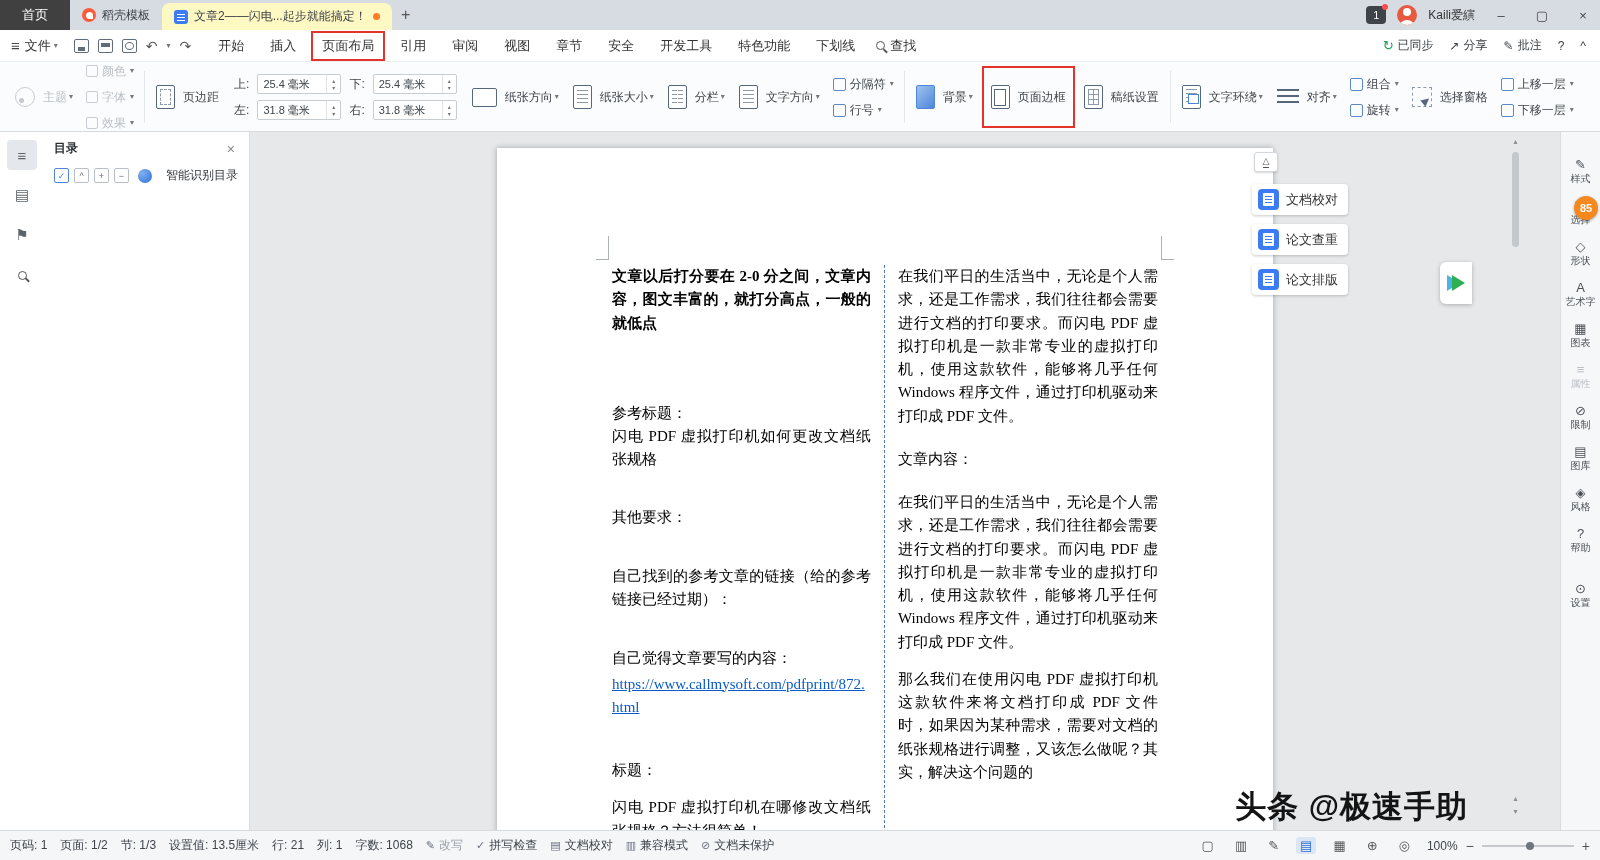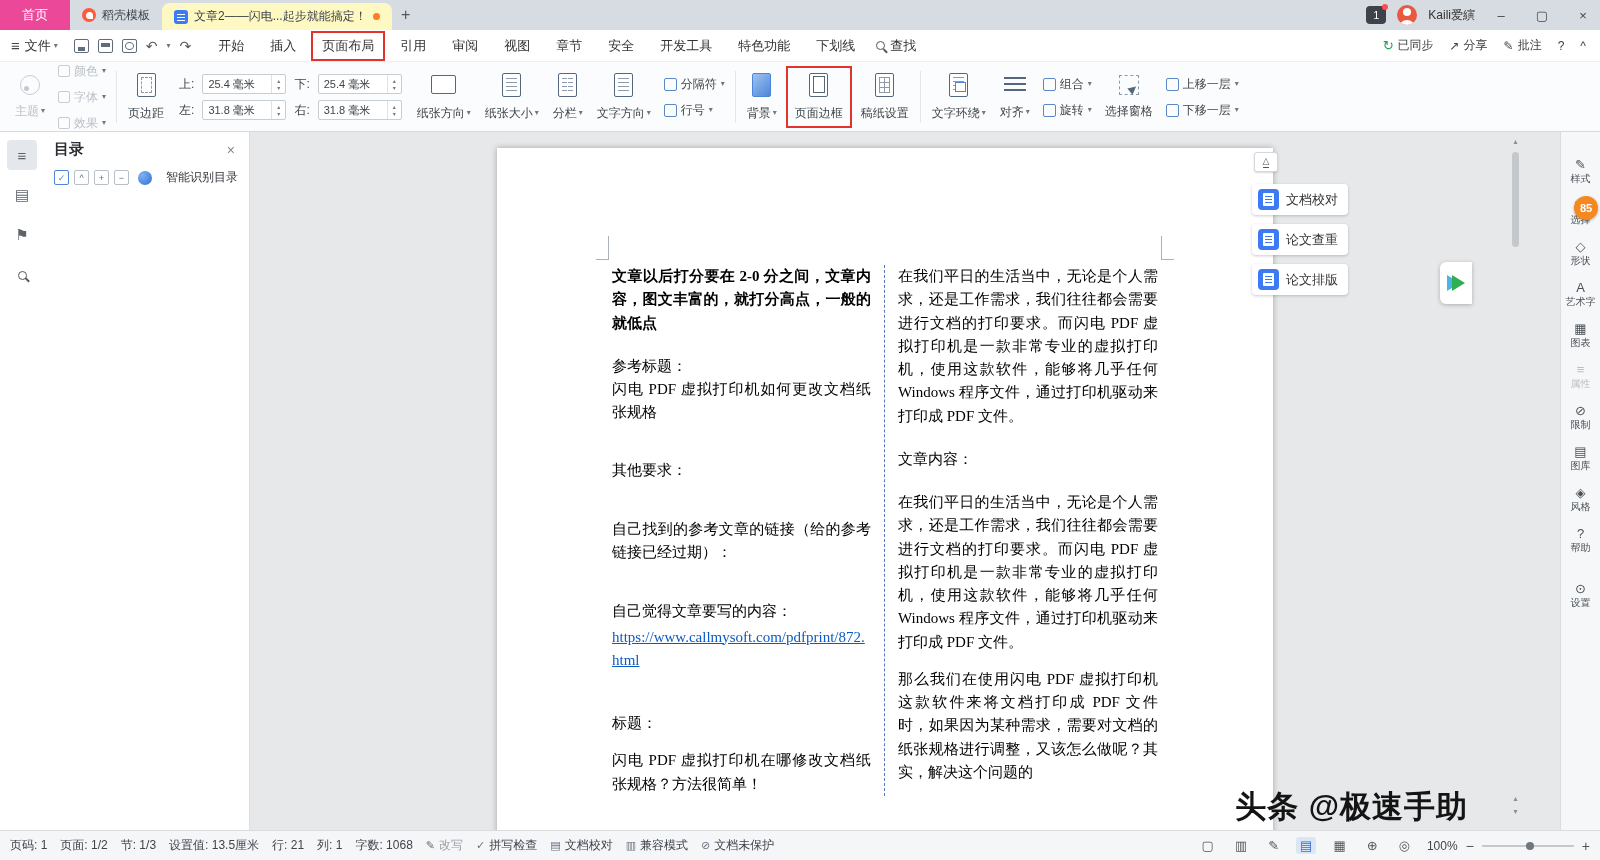--- a/index.html
+++ b/index.html
@@ -1,21 +1,21 @@
 <!DOCTYPE html>
 <html><head>
 <meta charset="utf-8">
 <style>
 *{box-sizing:border-box;margin:0;padding:0;}
 html,body{width:1600px;height:860px;}
 body{font-family:"Liberation Sans","DejaVu Sans",sans-serif;overflow:hidden;background:#e6e8ea;color:#333;font-size:13px;}
 
 
 .tabbar{height:30px;background:#d7dce2;display:flex;align-items:stretch;}
-.home-btn{width:70px;background:#ec4899;color:#fff;font-size:13px;display:flex;align-items:center;justify-content:center;}
+.home-btn{width:70px;background:#404040;color:#fff;font-size:13px;display:flex;align-items:center;justify-content:center;}
 .tab{display:flex;align-items:center;gap:6px;padding:0 12px;font-size:12px;color:#3a3f45;}
 .tab.docu{background:#fef9c3;border-radius:8px 8px 0 0;margin-top:3px;max-width:265px;}
 .tpl-ic{width:14px;height:14px;border-radius:50%;background:#ff5a3c;position:relative;flex-shrink:0;}
 .tpl-ic::after{content:"";position:absolute;inset:4px 3px 3px 4px;border-radius:50% 50% 0 50%;background:#fff;}
 .doc-ic{width:14px;height:14px;border-radius:3px;background:#3d7bf5;position:relative;flex-shrink:0;}
 .doc-ic::after{content:"";position:absolute;left:3px;right:3px;top:4px;height:7px;background:repeating-linear-gradient(to bottom,#fff 0 1.2px,transparent 1.2px 3px);}
 .dot{width:7px;height:7px;border-radius:50%;background:#ff7c24;flex-shrink:0;}
 .newtab-btn{width:28px;display:flex;align-items:center;justify-content:center;font-size:16px;color:#555;}
 .tab-right{margin-left:auto;display:flex;align-items:center;gap:11px;padding-right:2px;}
 .msg-badge{min-width:20px;height:18px;background:#3e4249;color:#fff;font-size:11px;border-radius:4px;display:flex;align-items:center;justify-content:center;position:relative;padding:0 5px;}
@@ -43,21 +43,21 @@
 .find{display:flex;align-items:center;gap:5px;margin-left:8px;color:#333;}
 .mag{width:9px;height:9px;border:1.5px solid #555;border-radius:50%;position:relative;display:inline-block;}
 .mag::after{content:"";position:absolute;width:5px;height:1.5px;background:#555;transform:rotate(45deg);right:-4px;bottom:-2px;}
 .menubar-right{margin-left:auto;display:flex;align-items:center;gap:16px;padding-right:14px;font-size:12px;color:#3c4043;}
 .mr-item{display:flex;align-items:center;gap:4px;white-space:nowrap;}
 .sync-ic{color:#23a15c;font-size:13px;}
 
 
 .ribbon{height:70px;background:#fbfcfd;border-bottom:1px solid #d7dadd;display:flex;align-items:stretch;padding:3px 4px 2px 8px;}
 .vsep{width:1px;background:#e4e7ea;margin:6px 4px;}
-.rbig{display:flex;flex-direction:column;align-items:center;justify-content:center;gap:8px;padding:2px 7px;font-size:12px;color:#3f454b;white-space:nowrap;}
+.rbig{display:flex;flex-direction:row;align-items:center;justify-content:center;gap:8px;padding:2px 7px;font-size:12px;color:#3f454b;white-space:nowrap;}
 .rlbl{display:flex;align-items:center;gap:2px;}
 .rsm-col{display:flex;flex-direction:column;justify-content:center;gap:9px;padding:0 6px;}
 .rsm{display:flex;align-items:center;gap:4px;font-size:12px;color:#3f454b;white-space:nowrap;}
 .smic{width:13px;height:13px;border:1.5px solid #5b89c4;border-radius:2px;display:inline-block;flex-shrink:0;}
 .pg{width:19px;height:24px;background:#fff;border:1.5px solid #56677b;border-radius:2px;position:relative;}
 .pg.lines::after{content:"";position:absolute;left:3px;right:3px;top:4px;height:14px;background:repeating-linear-gradient(to bottom,#8d9aa9 0 1.5px,transparent 1.5px 4px);}
 .pg.marg::after{content:"";position:absolute;inset:3px;border:1px dashed #8d9aa9;}
 .pg.cols2::before,.pg.cols2::after{content:"";position:absolute;top:4px;width:5px;height:14px;background:repeating-linear-gradient(to bottom,#8d9aa9 0 1.5px,transparent 1.5px 4px);}
 .pg.cols2::before{left:3px;} .pg.cols2::after{right:3px;}
 .pg.land{width:25px;height:19px;margin:2.5px 0;}
@@ -80,40 +80,40 @@
 .annot-box{border:2px solid #e2342c;display:flex;align-items:center;margin:1px 2px;}
 
 
 .main{display:flex;height:698px;position:relative;}
 .leftpane{width:250px;background:#fff;border-right:1px solid #d9dde0;display:flex;flex-shrink:0;}
 .strip{width:44px;display:flex;flex-direction:column;align-items:center;padding-top:8px;gap:10px;}
 .strip-btn{width:30px;height:30px;border-radius:4px;display:flex;align-items:center;justify-content:center;color:#5c636b;font-size:15px;}
 .strip-btn.active{background:#e4e7eb;}
 .navpanel{flex:1;padding:8px 10px;display:flex;flex-direction:column;}
 .nav-head{display:flex;align-items:center;}
-.nav-title{font-size:15px;font-weight:700;color:#2a2e33;}
+.nav-title{font-size:12px;font-weight:700;color:#2a2e33;}
 .nav-close{margin-left:auto;color:#888;font-size:14px;padding:0 4px;}
 .nav-tools{display:flex;align-items:center;gap:5px;margin-top:10px;}
 .ntool{width:15px;height:15px;border:1px solid #b9bfc6;border-radius:2px;font-size:9px;color:#667;display:flex;align-items:center;justify-content:center;}
 .ntool.chk{color:#4d86d8;border-color:#4d86d8;}
 .smart{display:flex;align-items:center;gap:14px;font-size:12px;color:#34383d;margin-left:4px;}
 .smart-ic{width:14px;height:14px;border-radius:50%;background:radial-gradient(circle at 30% 30%,#7fb2f2,#2f6fd3);flex-shrink:0;}
 
 .docarea{flex:1;position:relative;overflow:hidden;}
 .page{position:absolute;left:50%;transform:translateX(calc(-50% - 20px));top:16px;width:776px;height:700px;background:#fff;box-shadow:0 0 6px rgba(0,0,0,.3);}
 .crop-tl{position:absolute;top:88px;left:99px;width:13px;height:24px;border-right:1px solid #aab1b8;border-bottom:1px solid #aab1b8;}
 .crop-tr{position:absolute;top:88px;right:99px;width:13px;height:24px;border-left:1px solid #aab1b8;border-bottom:1px solid #aab1b8;}
 .pgc{position:absolute;top:117px;left:115px;right:115px;}
 .cols{display:flex;font-family:"Liberation Serif","DejaVu Serif",serif;}
 .colL{width:50%;padding-right:13px;border-right:1px dashed #5576bd;}
 .colR{width:50%;padding-left:13px;}
 .cols p{font-size:15px;line-height:1.55;text-align:justify;color:#000;}
 .red-note{color:#e00000;font-weight:700;}
 .doclink{color:#0b5bc5;text-decoration:underline;word-break:break-all;}
-.mt44{margin-top:20px}.mt40{margin-top:40px}.mt36{margin-top:36px}.mt34{margin-top:34px}
+.mt44{margin-top:67px}.mt40{margin-top:40px}.mt36{margin-top:36px}.mt34{margin-top:34px}
 .mt20{margin-top:20px}.mt14{margin-top:14px}.mt2{margin-top:2px}
 
 .eject-btn{position:absolute;top:20px;right:282px;width:24px;height:20px;background:#fff;border:1px solid #d4d8dc;border-radius:3px;display:flex;align-items:center;justify-content:center;font-size:9px;color:#555;box-shadow:0 1px 2px rgba(0,0,0,.15);}
 .eject-btn span{border-bottom:1.5px solid #555;line-height:1;padding-bottom:1px;}
 .side-tools{position:absolute;top:52px;right:212px;display:flex;flex-direction:column;gap:9px;align-items:stretch;}
 .tool-btn{display:flex;align-items:center;gap:7px;background:#fff;border-radius:4px;box-shadow:0 1px 3px rgba(0,0,0,.2);padding:5px 10px 5px 6px;font-size:13px;color:#333;white-space:nowrap;}
 .tool-ic{width:21px;height:21px;border-radius:4px;background:#3d7bf5;position:relative;flex-shrink:0;}
 .tool-ic::before{content:"";position:absolute;left:5px;top:4px;width:11px;height:13px;background:#fff;border-radius:1px;}
 .tool-ic::after{content:"";position:absolute;left:7px;top:7px;width:7px;height:7px;background:repeating-linear-gradient(to bottom,#3d7bf5 0 1.3px,transparent 1.3px 3.2px);}
 .wps-helper{position:absolute;top:130px;right:88px;width:32px;height:42px;background:#fff;border-radius:6px 0 0 6px;box-shadow:0 1px 4px rgba(0,0,0,.25);display:flex;align-items:center;justify-content:center;}

